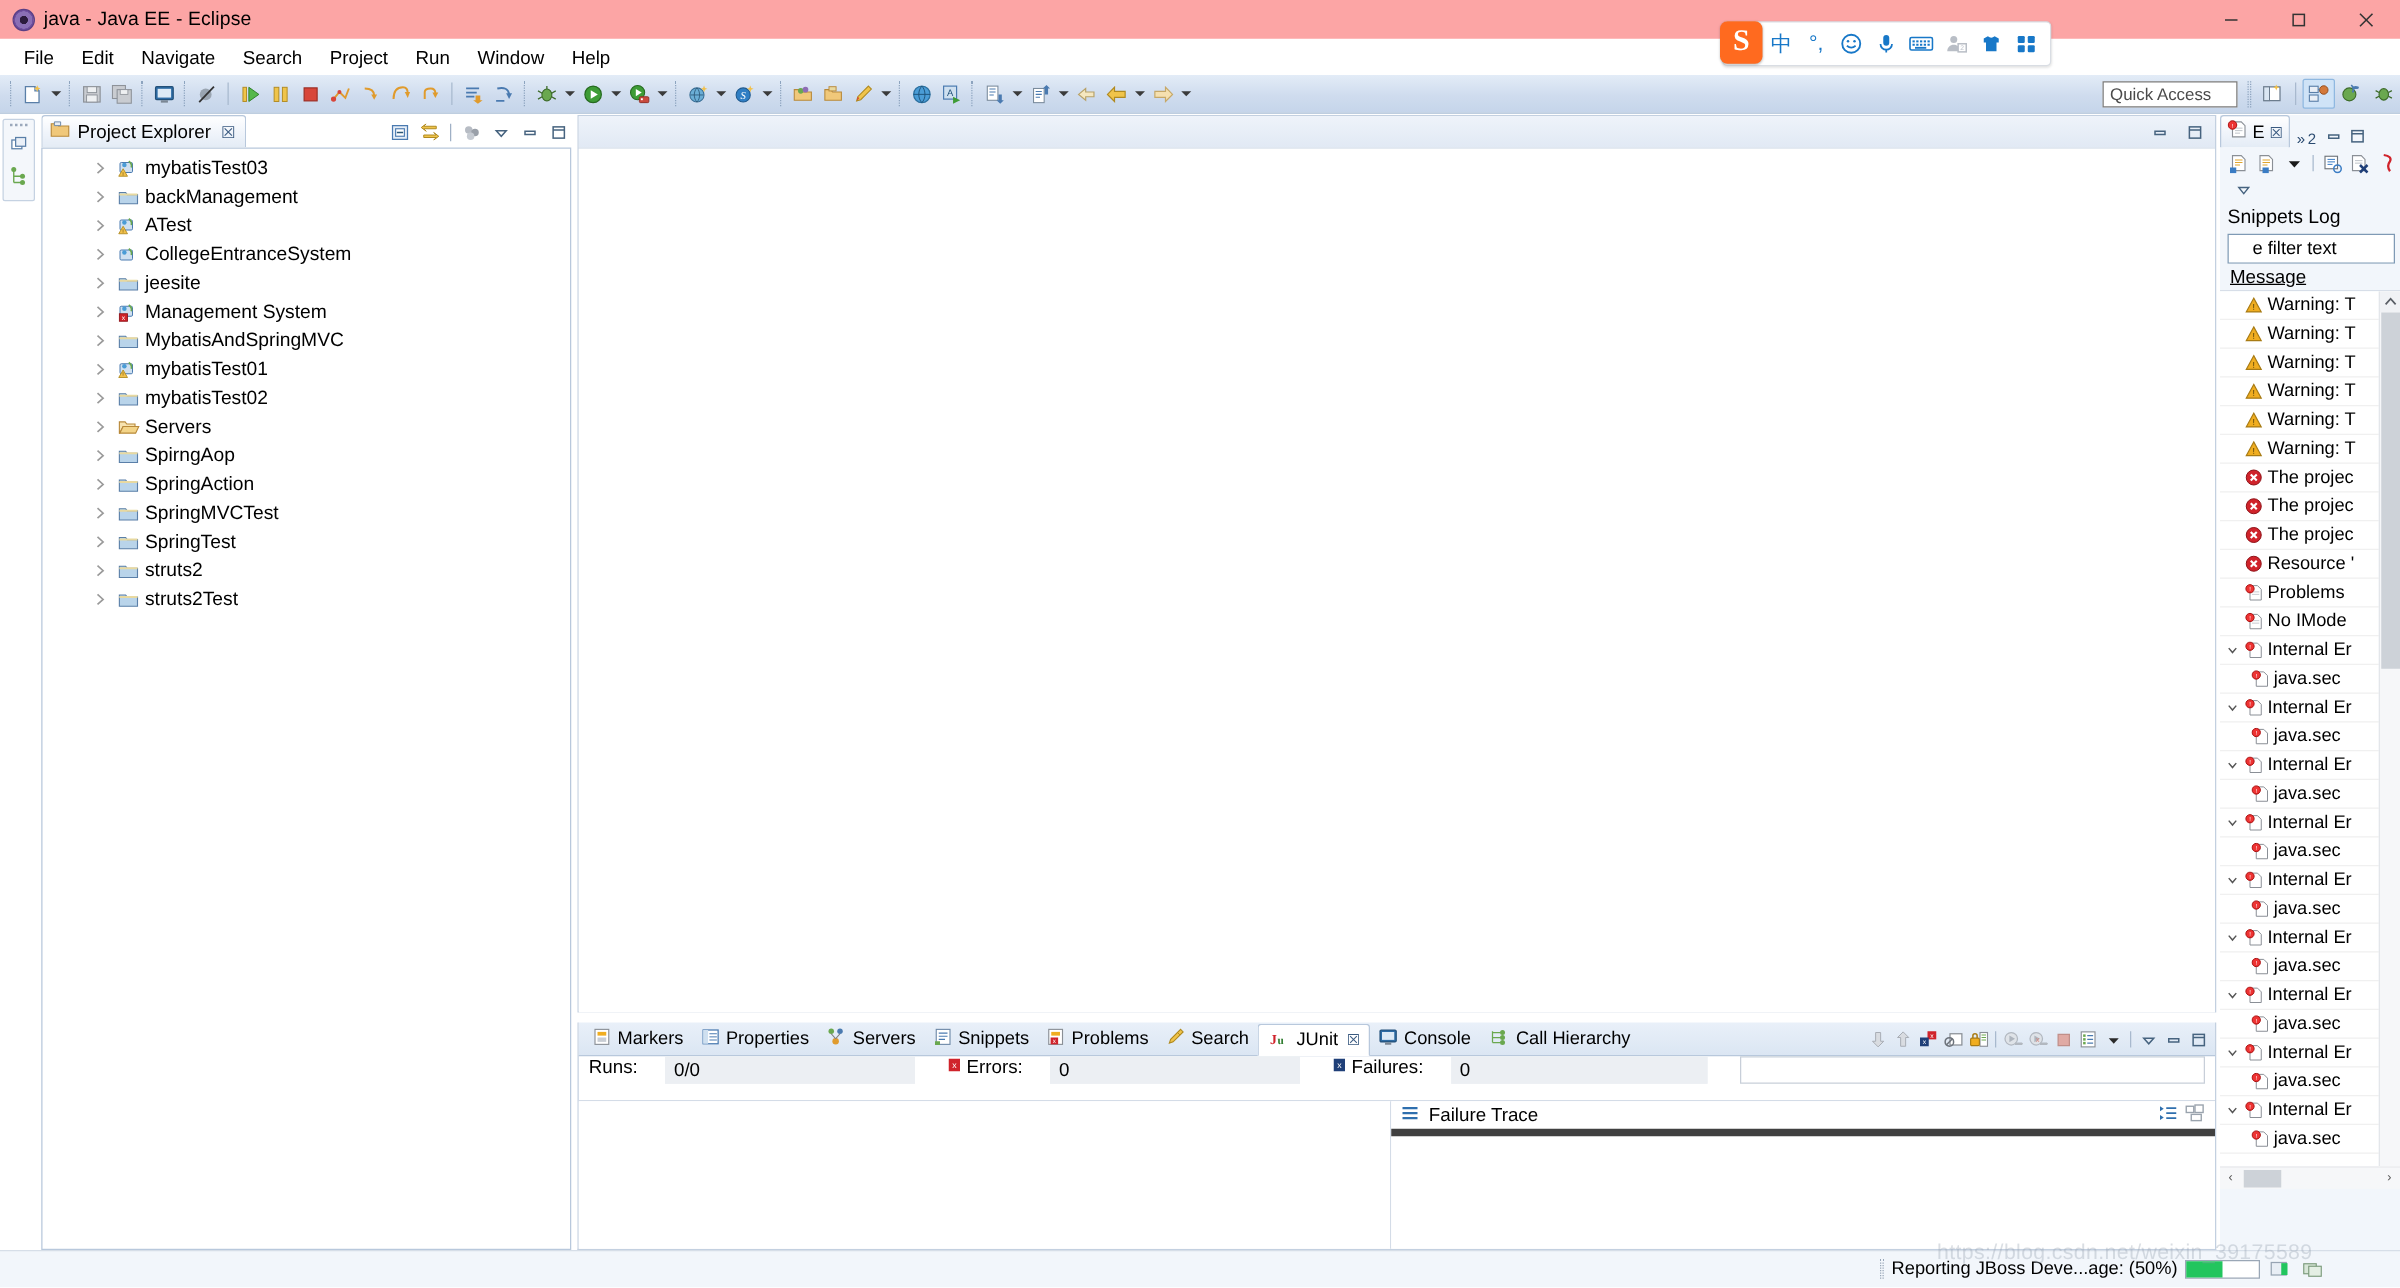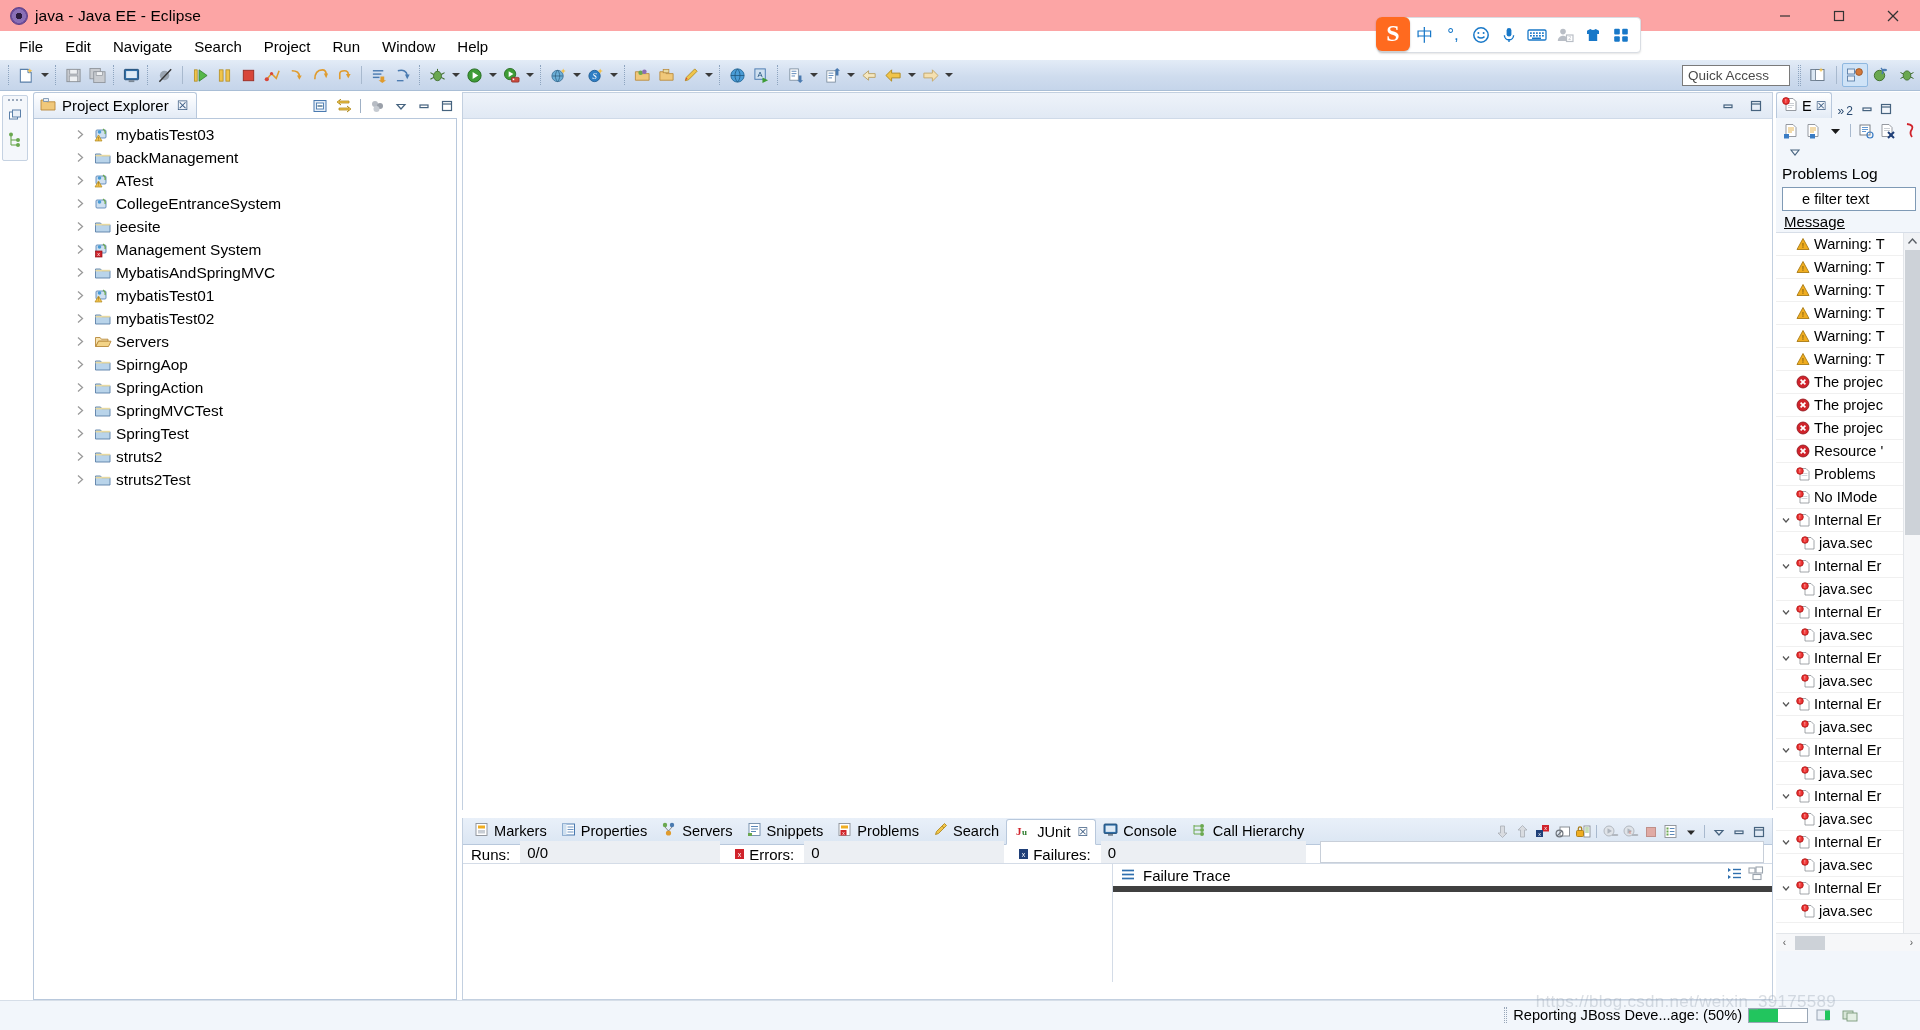--- a/index.html
+++ b/index.html
@@ -185,21 +185,21 @@
   .bp-tab.active{
     background:#fff; border:1px solid #b8c8dc; border-bottom:1px solid #fff;
     border-radius:3px 3px 0 0; position:relative; top:1px;
   }
   .bp-tab .close-x{font-size:12px;color:#3a5a80;margin-left:2px;}
   .bp-toolbar{ margin-left:auto; display:flex;align-items:center;gap:1px;padding-right:4px;padding-bottom:3px;}
   .bpt-btn{width:19px;height:19px;display:flex;align-items:center;justify-content:center;}
   .bpt-div{width:1px;height:13px;background:#a8b9ce;margin:0 3px;}
 
   .junit-stats{
-    height:19px; display:flex;align-items:flex-end; padding:0 8px; gap:4px;
+    height:36px; display:flex;align-items:flex-start; padding:0 8px; gap:16px;
     border-bottom:1px solid #d4dce7;
   }
   .stat-lbl{font-size:15px;color:#000;margin-right:6px;white-space:nowrap;display:flex;align-items:center;gap:4px;}
   .stat-box{
     height:22px; background:#eceff3; border:1px solid #eceff3;
     display:flex;align-items:center;padding-left:6px;font-size:15px;color:#000;
   }
   .stat-box.b1{width:200px}
   .stat-box.b2{width:200px}
   .stat-box.b3{width:205px}
@@ -277,21 +277,21 @@
     position:absolute;right:60px;top:5px;
     display:flex;align-items:center;gap:6px;
   }
   .sb-grip{width:3px;height:16px;border-left:1px dotted #98a6b8;border-right:1px dotted #98a6b8;}
   .sb-text{font-size:14.6px;color:#000;white-space:nowrap;}
   .sb-bar{width:60px;height:15px;border:1px solid #9aa7b6;background:#fff;position:relative;}
   .sb-bar-fill{position:absolute;left:0;top:0;height:100%;background:#22c55e;}
   .sb-ico{width:20px;height:18px;display:flex;align-items:center;justify-content:center;}
 
   .watermark{
-    position:absolute;right:84px;bottom:18px;
+    position:absolute;right:70px;bottom:18px;
     font-size:17px;color:rgba(150,160,175,.35);
     letter-spacing:.3px; pointer-events:none; white-space:nowrap;
   }
 </style>
 </head>
 <body>
 
 <div class="titlebar">
   <div class="title-icon"></div>
   <div class="title-text">java - Java EE - Eclipse</div>
@@ -1350,21 +1350,21 @@
       </div>
   </div>
   <div class="el-row2">
     <div class="elt-btn">
         <svg width="14" height="12" viewBox="0 0 14 12">
           <path d="M3 4 L11 4 L7 9 Z" fill="none" stroke="#46637f" stroke-width="1.1"></path>
         </svg>
       </div>
   </div>
 
-  <div class="el-title">Problems Log</div>
+  <div class="el-title">Snippets Log</div>
   <div class="el-filter">e filter text</div>
   <div class="el-colhdr">Message</div>
 
   <div class="el-list">
     <div class="el-item">
         <span class="el-exp"></span>
         <span class="el-ico">
           <svg width="14" height="14" viewBox="0 0 14 14">
             <path d="M7 1.5 L13 12.5 L1 12.5 Z" fill="#f0ad20" stroke="#a87b14" stroke-width=".9"></path>
             <text x="7" y="11" font-size="7" fill="#4a3806" text-anchor="middle" font-family="'Liberation Sans',sans-serif">!</text>

